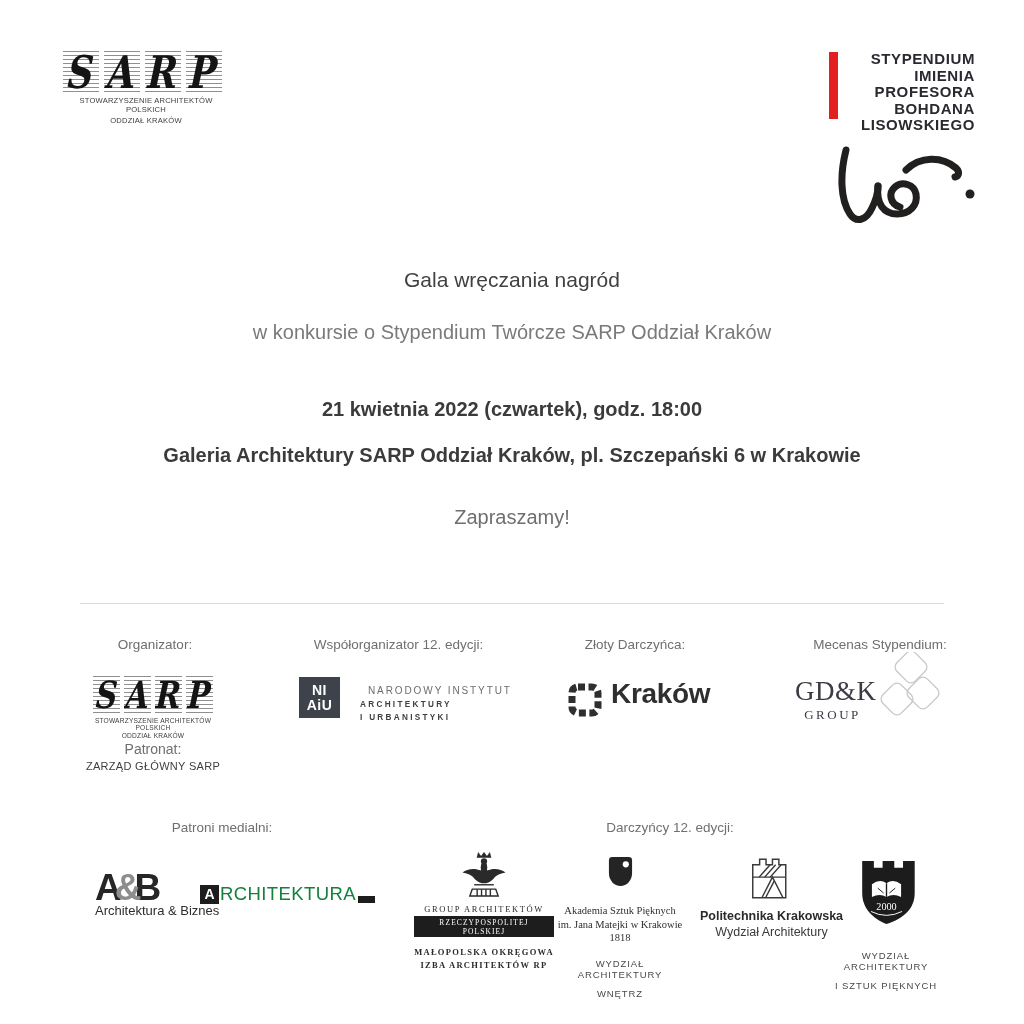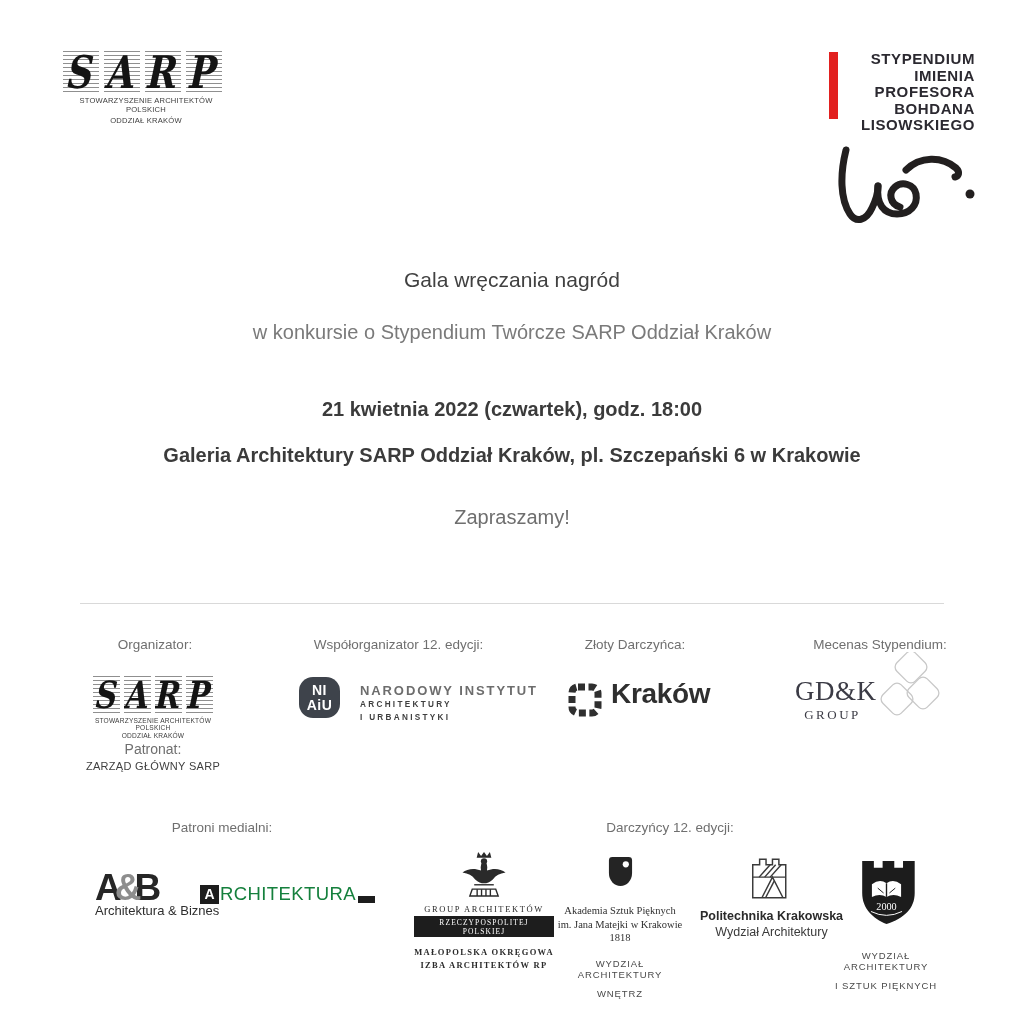--- a/index.html
+++ b/index.html
@@ -39,25 +39,25 @@
   .t-gray  { font-size:20px; font-weight:300; color:#7a7a7a; }
   .t-bold  { font-size:20px; font-weight:600; color:#3b3b3b; }
   .t-invite{ font-size:20px; font-weight:300; color:#6f6f6f; }
 
   .divider { height:1px; background:#d9d9d9; }
 
   .spon-label { font-size:13.5px; font-weight:300; color:#6f6f6f; text-align:center; }
 
   
   .niaiu-badge {
-    width:41px; height:41px; background:#3e434b; border-radius:14px; color:#fff;
+    width:41px; height:41px; background:#3e434b; border-radius:0; color:#fff;
     display:flex; flex-direction:column; align-items:center; justify-content:center;
     font-weight:800; font-size:14px; line-height:15px; letter-spacing:.5px;
   }
-  .niaiu-l1 { font-size:13px; letter-spacing:1.9px; color:#6d6d6d; font-weight:700; }
+  .niaiu-l1 { font-size:10px; letter-spacing:1.9px; color:#6d6d6d; font-weight:400;margin-left:8px; }
   .niaiu-l2 { font-size:8.2px; letter-spacing:2.3px; color:#3f3f3f; font-weight:700; }
 
   
   .krakow-name { font-size:28px; font-weight:600; color:#2f2f2f; letter-spacing:-.3px; }
   .gdk-name  { font-family:"Liberation Serif", serif; font-size:27px; color:#3b3b45; letter-spacing:.5px; }
   .gdk-group { font-family:"Liberation Serif", serif; font-size:13px; color:#3b3b45; letter-spacing:2.5px; }
 
   
   .ab-row { display:flex; align-items:flex-end; }
   .ab-big { font-size:37px; font-weight:800; line-height:30px; color:#262626; letter-spacing:-2px; }

